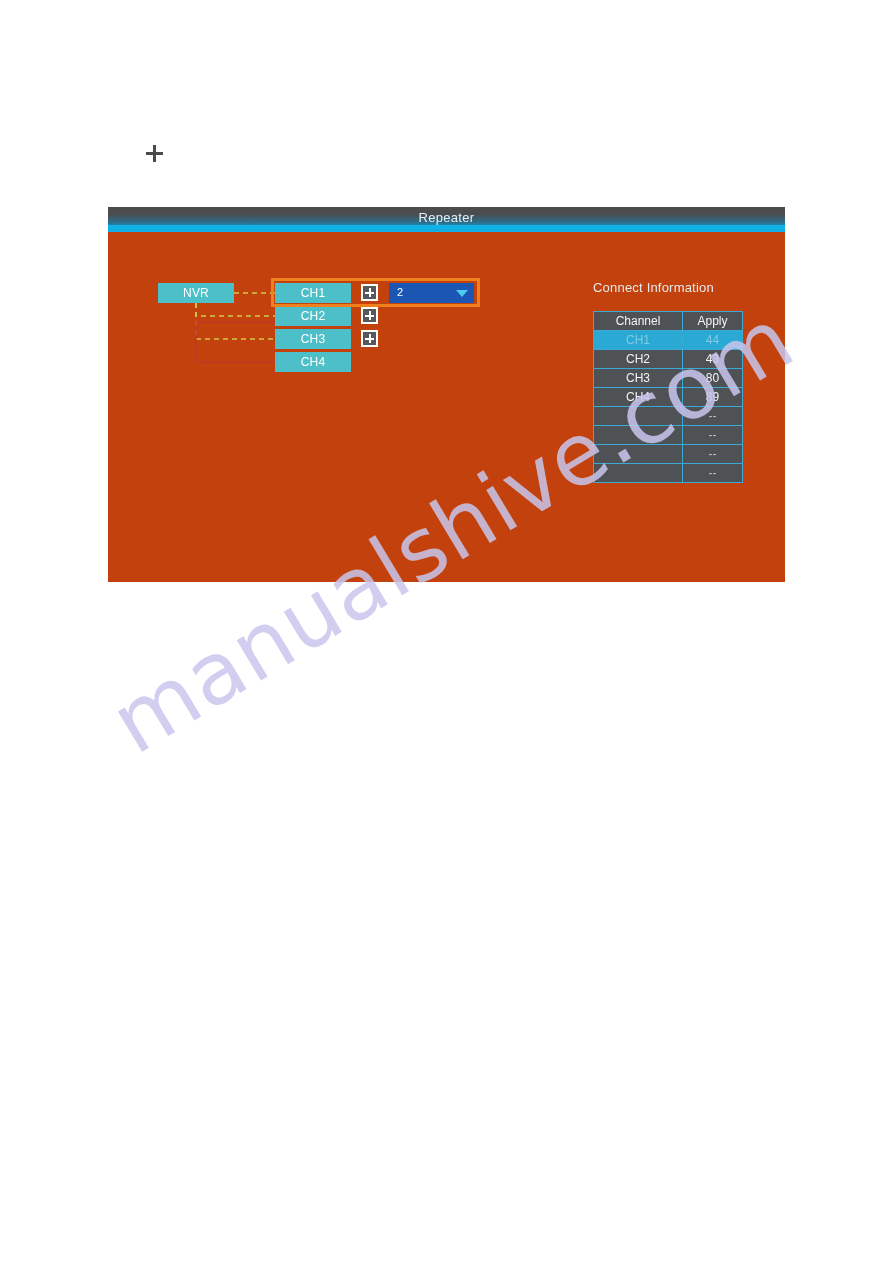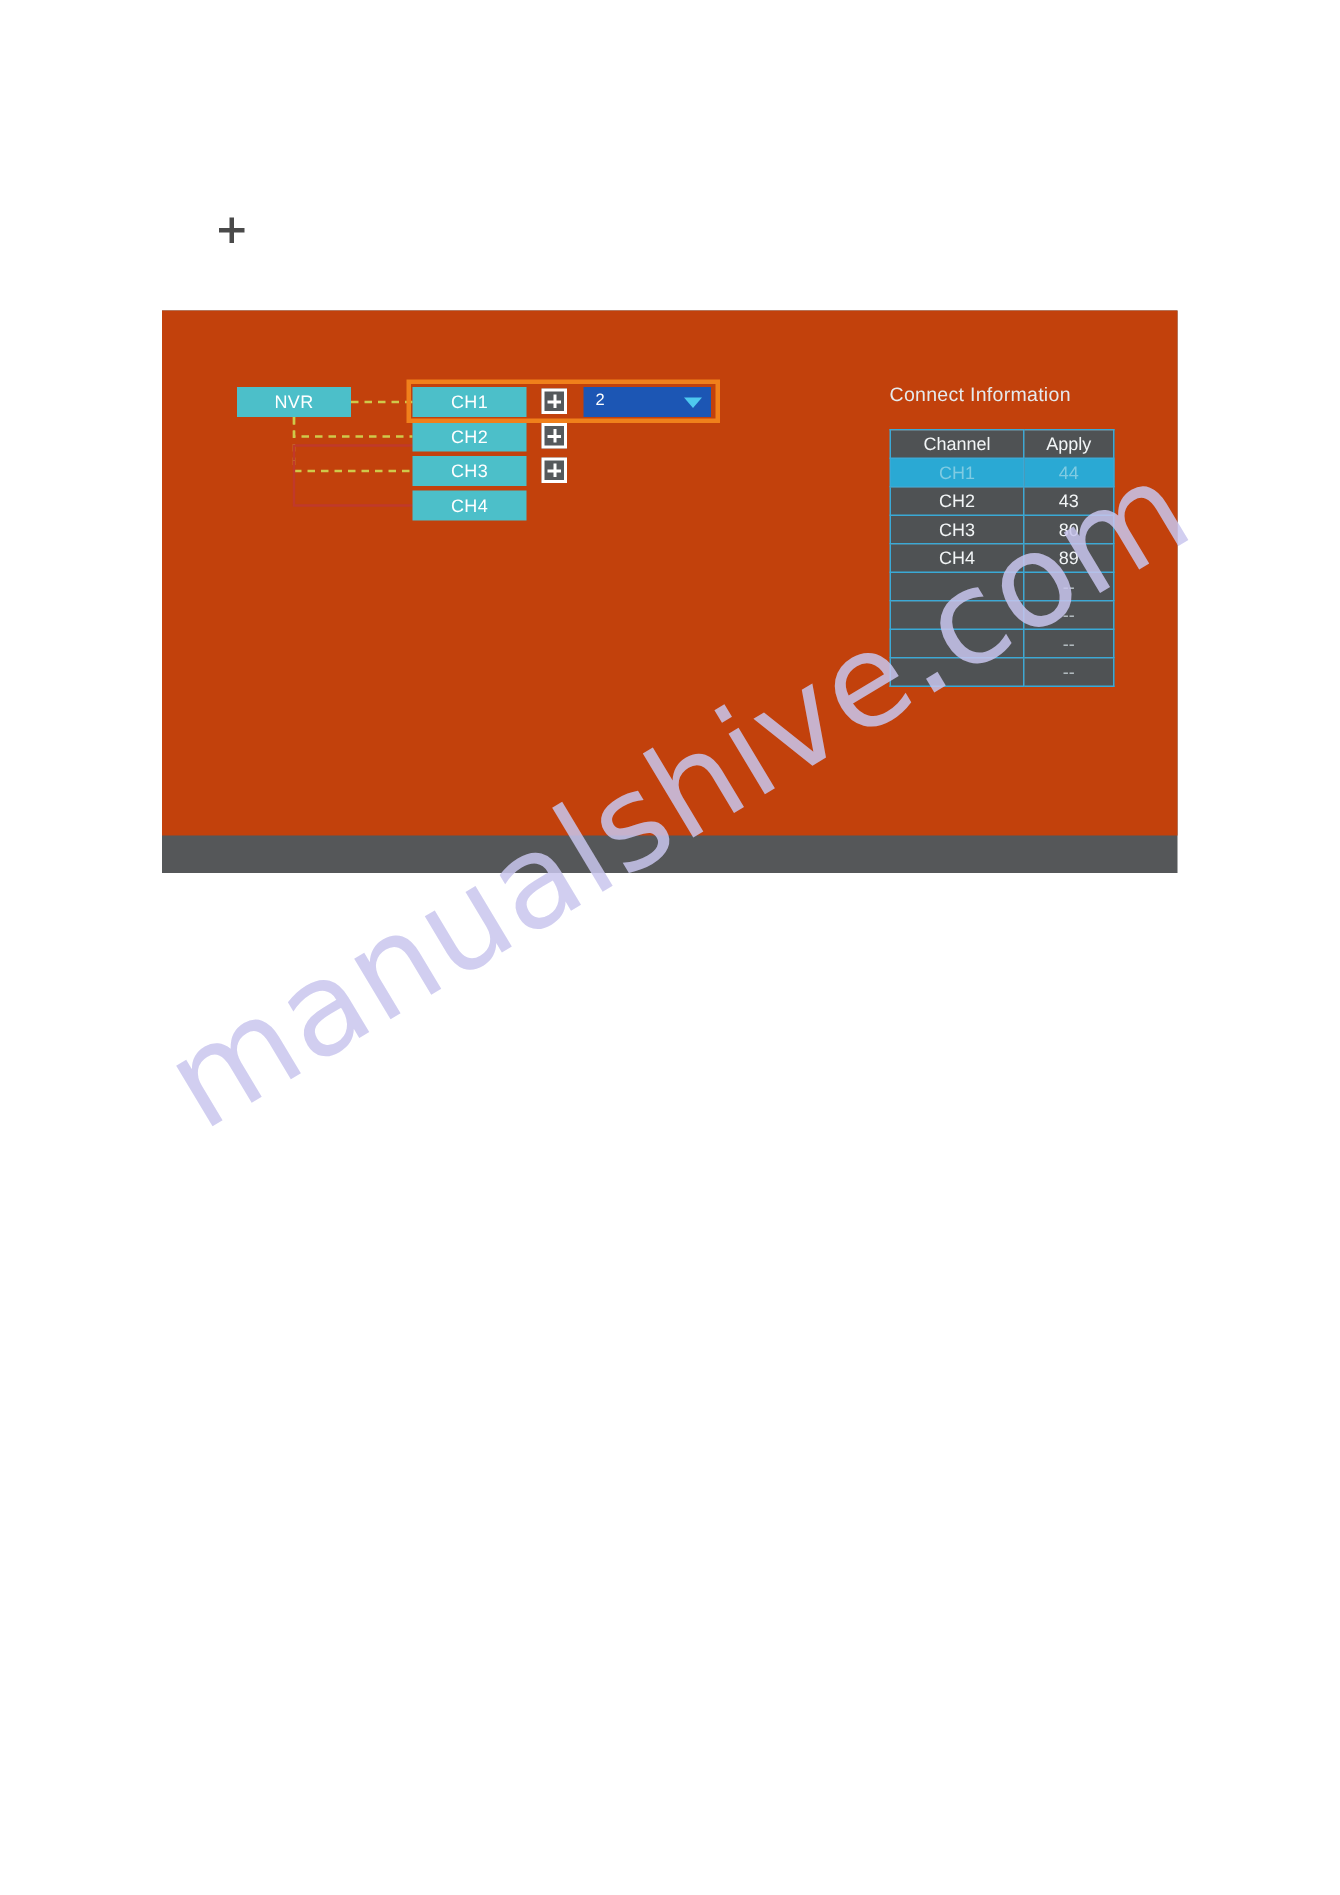--- a/index.html
+++ b/index.html
@@ -249,20 +249,24 @@
 <body>
 
 <div class="page-plus"></div>
 
 <div class="watermark">
   <div class="watermark-text">manualshive.com</div>
 </div>
 
 <div class="dialog">
 
+  <div class="titlebar">
+    <div class="titlebar-text">Repeater</div>
+    <div class="titlebar-underline"></div>
+  </div>
 
   <div class="dialog-body">
 
     <div class="diagram">
 
       <svg class="diagram-svg" width="460" height="160">
 
         <path d="M126 61 L167 61" stroke="#cfc94a" stroke-width="1.6" stroke-dasharray="5,4" fill="none"></path>
 
         <path d="M88 71 L88 84 L167 84" stroke="#cfc94a" stroke-width="1.6" stroke-dasharray="5,4" fill="none"></path>

